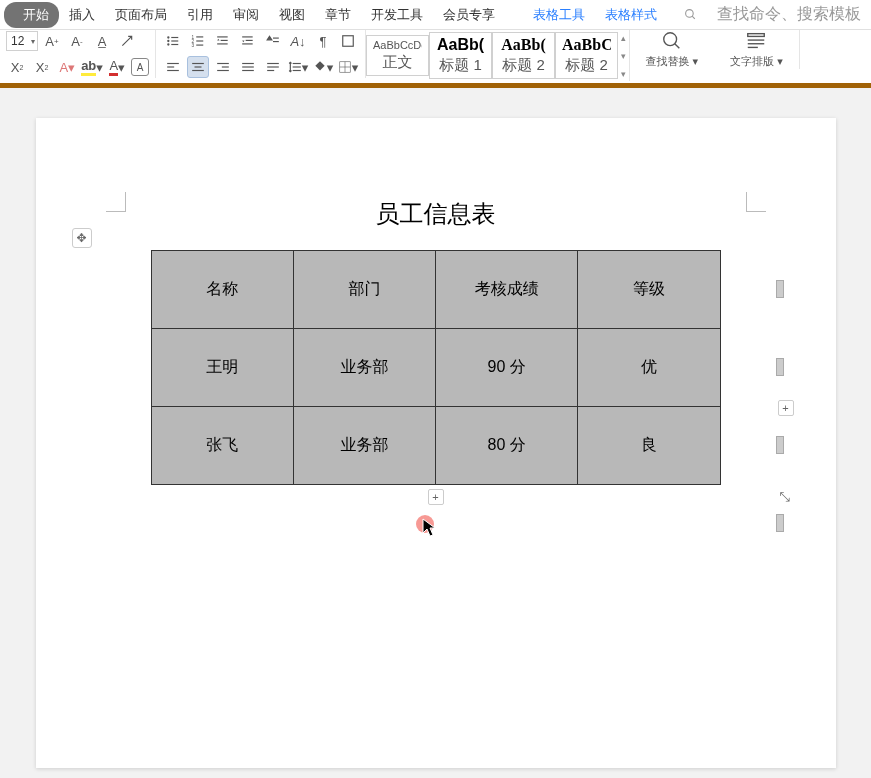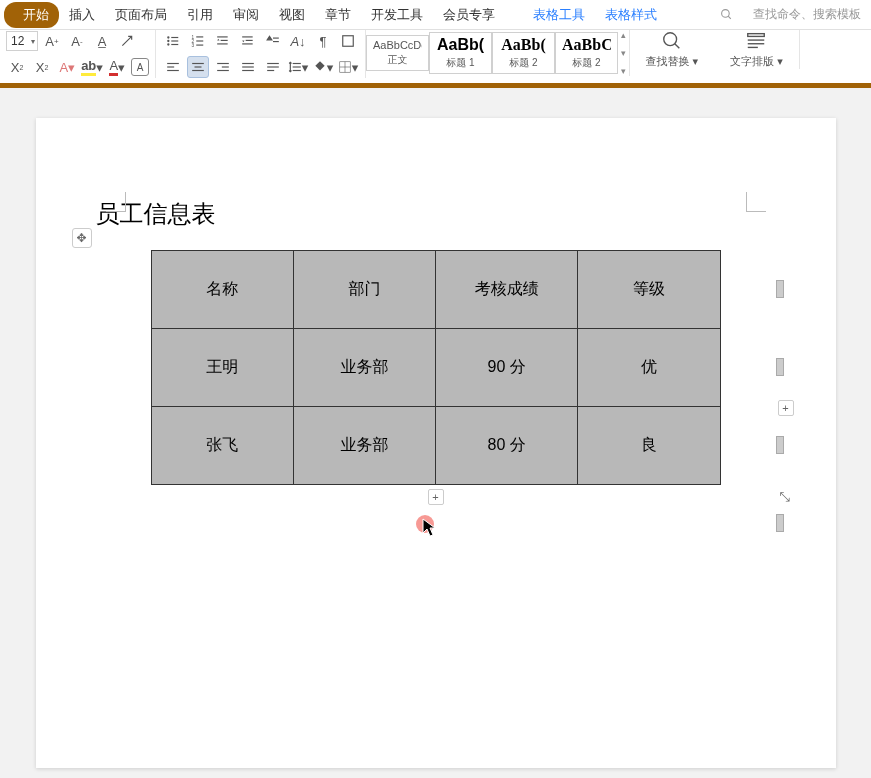--- a/index.html
+++ b/index.html
@@ -1,50 +1,50 @@
 <!DOCTYPE html>
 <html><head>
   <meta charset="utf-8">
   <style>
     * { box-sizing: border-box; margin: 0; padding: 0; font-family: "Microsoft YaHei", sans-serif; }
     body { background: #fff; width: 871px; height: 778px; overflow: hidden; }
     
     .menubar { display: flex; align-items: center; height: 30px; padding: 0 4px; background: #fff; border-bottom: 1px solid #e0e0e0; }
     .menubar .tab { padding: 4px 10px; font-size: 13px; color: #333; cursor: pointer; border-radius: 12px; }
-    .menubar .tab.active { background: #a16207; color: #fff; padding-left: 19px; }
+    .menubar .tab.active { background: #737373; color: #fff; padding-left: 19px; }
     .menubar .tab.blue { color: #2a7fff; }
     .menubar .spacer { flex: 1; }
-    .menubar .search-wrap { display: flex; align-items: center; color: #999; font-size: 12px; padding: 0 6px; gap: 16px; }
+    .menubar .search-wrap { display: flex; align-items: center; color: #999; font-size: 16px; padding: 0 6px; gap: 16px; }
     .menubar .search-wrap svg { margin-right: 4px; }
     
     .toolbar { display: flex; align-items: flex-start; height: 58px; background: #fff; border-bottom: 5px solid #a16207; }
     .tb-group { display: flex; flex-direction: column; justify-content: center; gap: 4px; padding: 0 6px; border-right: 1px solid #e5e5e5; }
     .tb-row { display: flex; align-items: center; gap: 3px; }
     .tb-btn { width: 22px; height: 22px; display: flex; align-items: center; justify-content: center; color: #555; font-size: 13px; border-radius: 3px; cursor: pointer; }
     .tb-btn.pressed { background: #d5e0ee; border: 1px solid #a8c0de; }
     .tb-sel { font-size: 12px; color: #333; border: 1px solid #d0d0d0; padding: 2px 12px 2px 4px; position: relative; background: #fff; height: 20px; display: flex; align-items: center; }
     .tb-sel::after { content: "▾"; position: absolute; right: 2px; font-size: 8px; color: #666; }
     
     .styles-group { display: flex; border-right: 1px solid #e5e5e5; align-items: center; }
     .style-box { border: 1px solid #d0d0d0; padding: 3px 6px; text-align: center; background: #fff; margin: 2px 0; cursor: pointer; width: 63px; }
     .style-preview { font-size: 11px; color: #555; white-space: nowrap; overflow: hidden; }
     .style-preview.big { font-size: 16px; font-weight: bold; color: #000; }
     .style-preview.serif { font-family: "SimSun", serif; }
-    .style-label { font-size: 10px; color: #555; margin-top: 2px; }
+    .style-label { font-size: 15px; color: #555; margin-top: 2px; }
     .style-arrowcol { display:flex; flex-direction:column; justify-content:center; gap:8px; padding:0 3px;}
     .style-arrowcol div{font-size:9px;color:#888;cursor:pointer;}
     
     .right-group { display: flex; align-items: center; padding: 0 10px; border-right: 1px solid #e5e5e5; }
     .right-btn { display: flex; flex-direction: column; align-items: center; gap: 2px; cursor: pointer; padding: 0 6px;}
     .right-btn .lbl { font-size: 11px; color: #555; }
     
     .canvas-area { background: #f2f2f2; padding: 30px 20px; height: calc(100% - 88px); display: flex; justify-content: center; align-items: flex-start; }
     .page { background: #fff; width: 800px; min-height: 650px; box-shadow: 0 1px 4px rgba(0,0,0,.15); padding: 80px 60px; position: relative; }
     
-    .doc-title { font-size: 24px; margin-bottom: 20px; color: #000; font-weight: normal; }
+    .doc-title { text-align: center; font-size: 24px; margin-bottom: 20px; color: #000; font-weight: normal; }
     
     .tbl-wrap { position: relative; }
     .move-handle { position: absolute; left: -24px; top: -22px; width: 20px; height: 20px; border: 1px solid #ccc; background: #fff; display: flex; align-items: center; justify-content: center; cursor: move; font-size: 12px; color: #666; border-radius:3px;}
     .emp-table { border-collapse: collapse; width: 570px; margin: 0 auto; }
     .emp-table td { border: 1.5px solid #333; width: 25%; height: 78px; text-align: center; vertical-align: middle; font-size: 16px; background: #b8b8b8; color: #000; }
     
     .row-add { position: absolute; right: -18px; width: 16px; height: 16px; border: 1px solid #ccc; background: #fff; display: flex; align-items: center; justify-content: center; font-size: 11px; color: #666; cursor: pointer; border-radius:2px;}
     .row-marker { position: absolute; right: -8px; width: 8px; height: 18px; background: #ccc; border: 1px solid #aaa;}
     .col-add { position: absolute; bottom: -20px; left: 50%; transform: translateX(-50%); width: 16px; height: 16px; border: 1px solid #ccc; background: #fff; display: flex; align-items: center; justify-content: center; font-size: 11px; color: #666; cursor: pointer; border-radius:2px;}
     .resize-h { position: absolute; bottom: -20px; right: -20px; width: 16px; height: 16px; color: #666; font-size: 13px; cursor: nwse-resize;}

